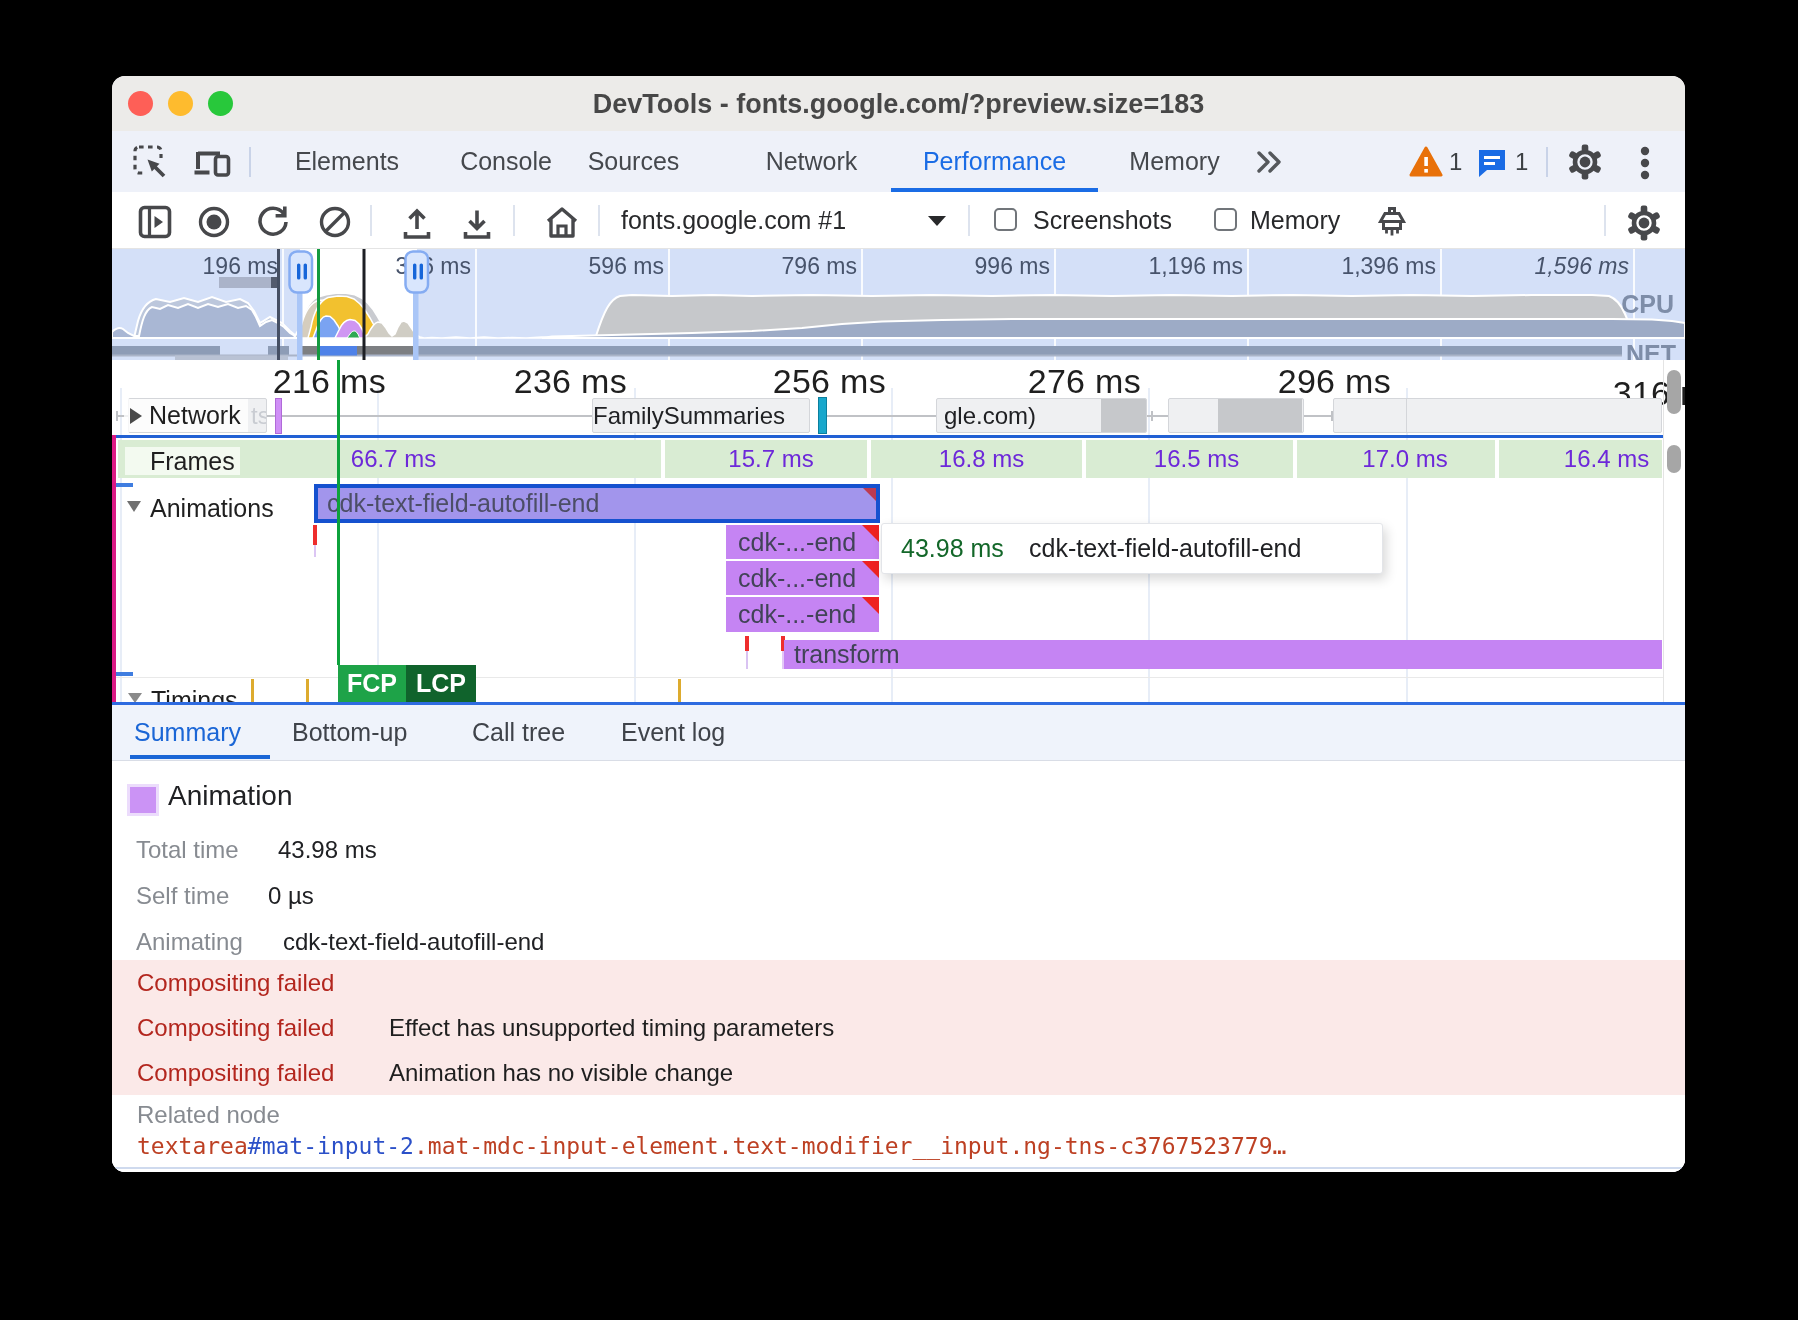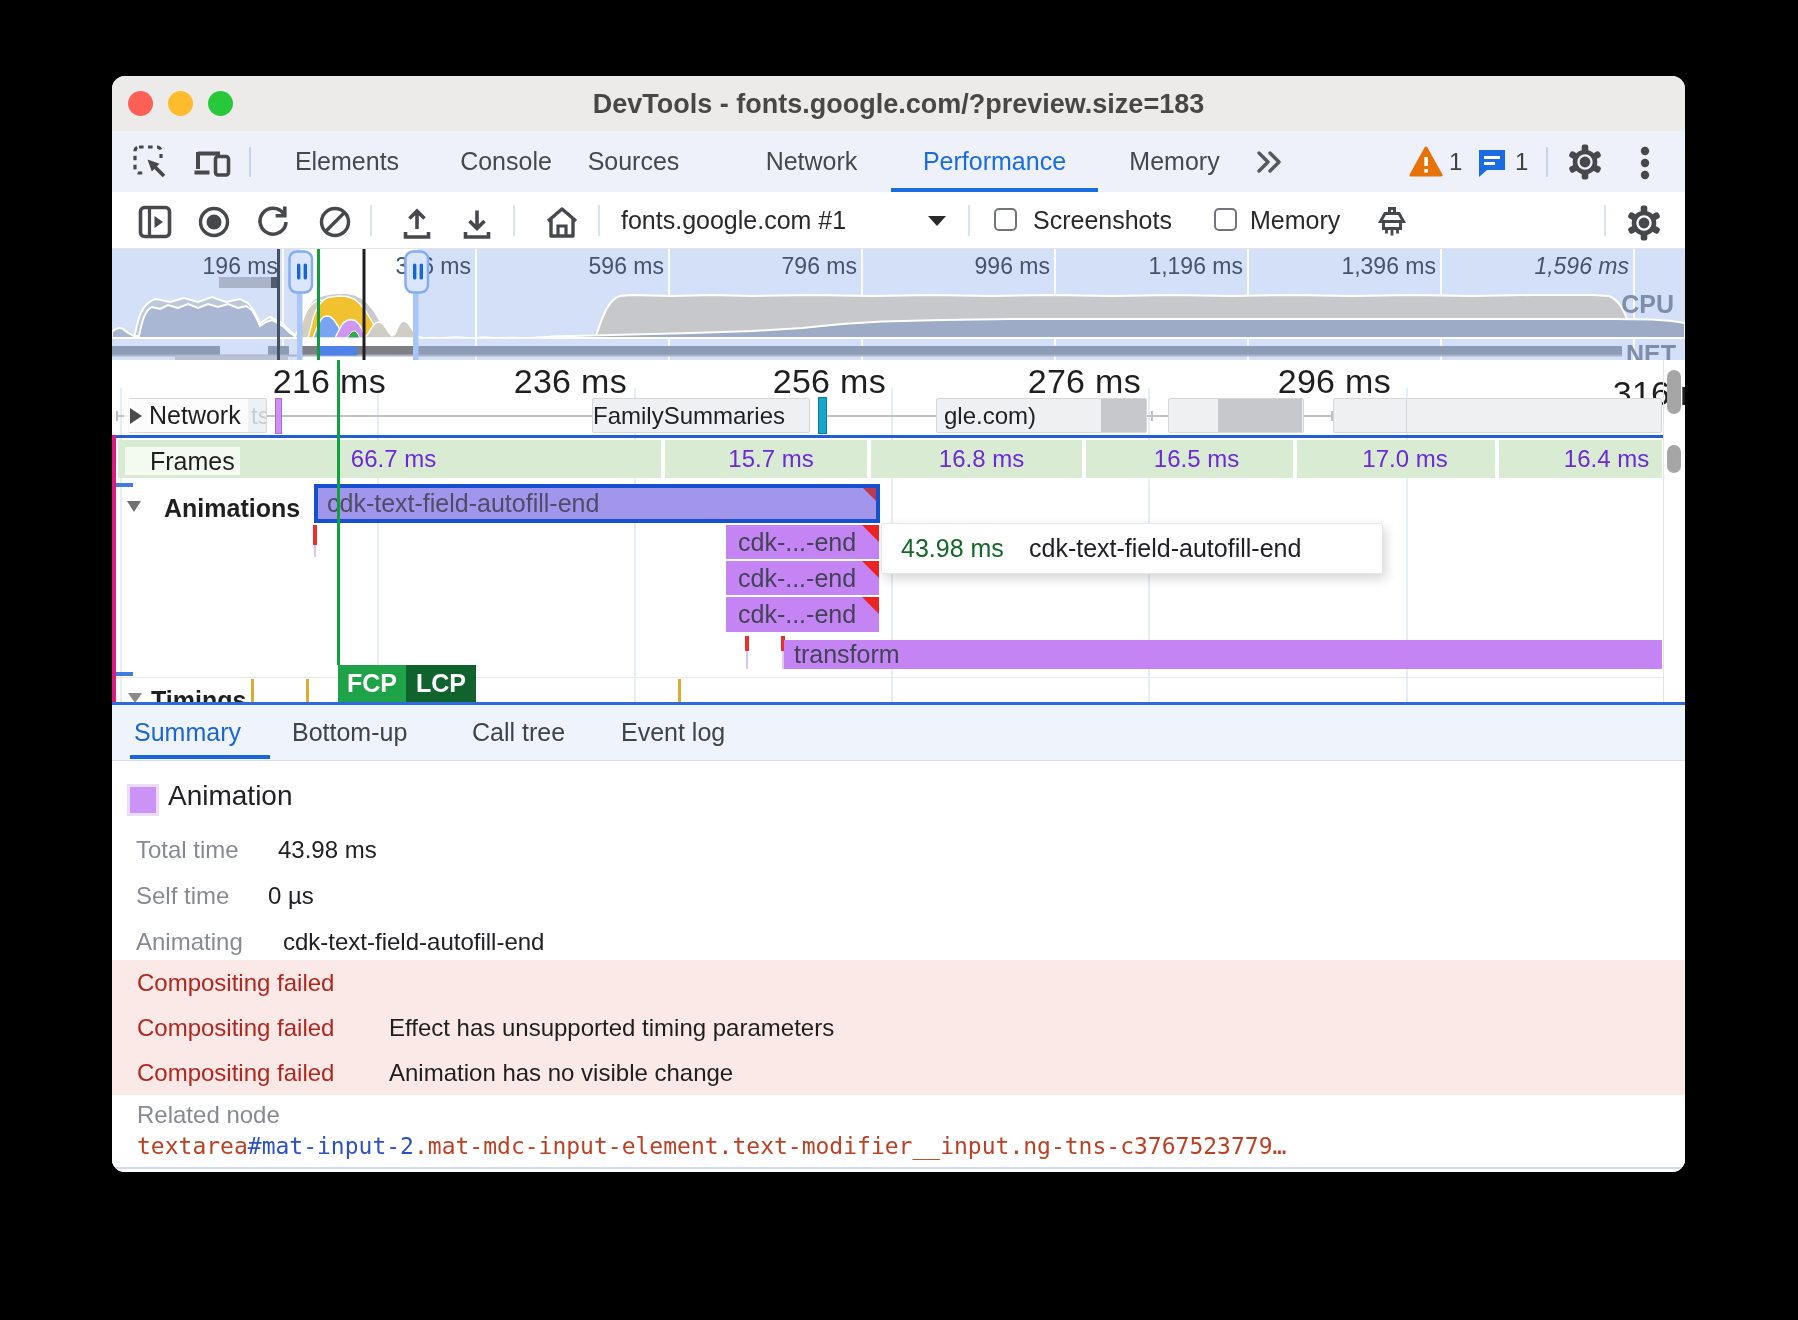--- a/index.html
+++ b/index.html
@@ -389,21 +389,21 @@
     <div class="abs frame-cell" style="left:1387px;width:163px;"><span style="position:relative;left:26px;">16.4 ms</span></div>
     <div class="abs" style="left:13px;top:87px;width:115px;height:28px;background:#f3faf0;"></div>
     <div class="abs track-label" style="left:38px;top:87px;">Frames</div>
 
     <div class="abs" style="left:4px;top:123px;width:17px;height:4px;background:#3f7de0;"></div>
     <span class="abs" style="left:14px;top:139px;">
       <svg width="16" height="14" viewBox="0 0 16 14">
           <path d="M1 2 L15 2 L8 13 Z" fill="#707070"></path>
         </svg>
     </span>
-    <div class="abs track-label" style="left:52px;top:134px;font-weight:bold;">Animations</div>
+    <div class="abs track-label" style="left:38px;top:134px;">Animations</div>
 
     <div class="abs" style="left:202px;top:124px;width:566px;height:39px;border:4px solid #1551cf;background:#a295ec;box-sizing:border-box;overflow:hidden;">
       <div style="font-size:25px;color:#4c4e66;line-height:31px;padding-left:9px;white-space:nowrap;">cdk-text-field-autofill-end</div>
       <div class="corner" style="border-width:0 13px 13px 0;border-color:transparent #bd3a51 transparent transparent;"></div>
     </div>
 
     <div class="abs anim-bar" style="left:614px;top:165px;width:153px;height:34px;">
       <span style="padding-left:12px;">cdk-...-end</span>
       <div class="corner" style="border-width:0 17px 17px 0;border-color:transparent #ee2222 transparent transparent;"></div>
     </div>
@@ -431,21 +431,21 @@
     <div class="abs ambertick" style="left:139px;"></div>
     <div class="abs ambertick" style="left:194px;"></div>
     <div class="abs ambertick" style="left:566px;"></div>
     <div class="abs marker-badge" style="left:226px;width:68px;background:#1ea348;">FCP</div>
     <div class="abs marker-badge" style="left:294px;width:70px;background:#10632c;">LCP</div>
     <span class="abs" style="left:15px;top:330px;">
       <svg width="16" height="13" viewBox="0 0 16 13">
           <path d="M1 2 L15 2 L8 12 Z" fill="#8a8a8a"></path>
         </svg>
     </span>
-    <div class="abs track-label" style="left:39px;top:326px;font-weight:bold;">Timings</div>
+    <div class="abs track-label" style="left:39px;top:326px;">Timings</div>
 
     <div class="abs" style="left:4px;top:312px;width:17px;height:4px;background:#3f7de0;"></div>
 
     <div class="abs" style="left:225px;top:0;width:3px;height:305px;background:#0da23c;"></div>
 
     <div class="abs" style="left:0px;top:75px;width:4px;height:267px;background:#dc1a84;"></div>
 
     <div class="abs" style="left:769px;top:163px;width:502px;height:51px;background:#fff;border:1px solid #e3e5e9;border-radius:3px;box-shadow:3px 5px 12px rgba(0,0,0,0.16);box-sizing:border-box;">
       <span class="abs" style="left:19px;top:10px;font-size:25px;color:#136729;">43.98 ms</span>
       <span class="abs" style="left:147px;top:10px;font-size:25px;color:#202124;">cdk-text-field-autofill-end</span>

